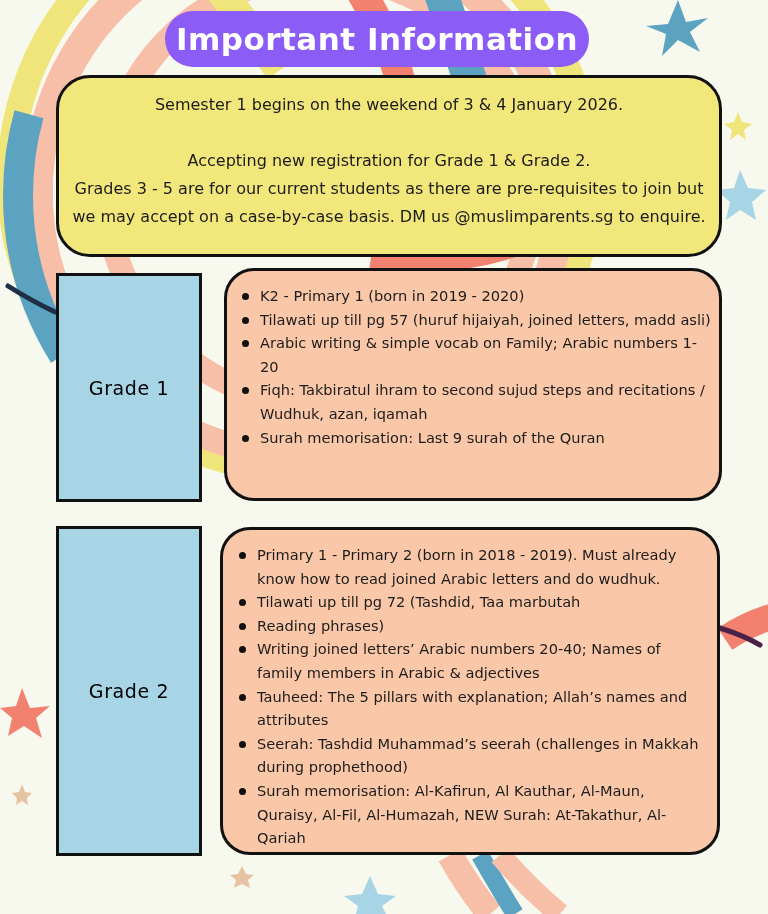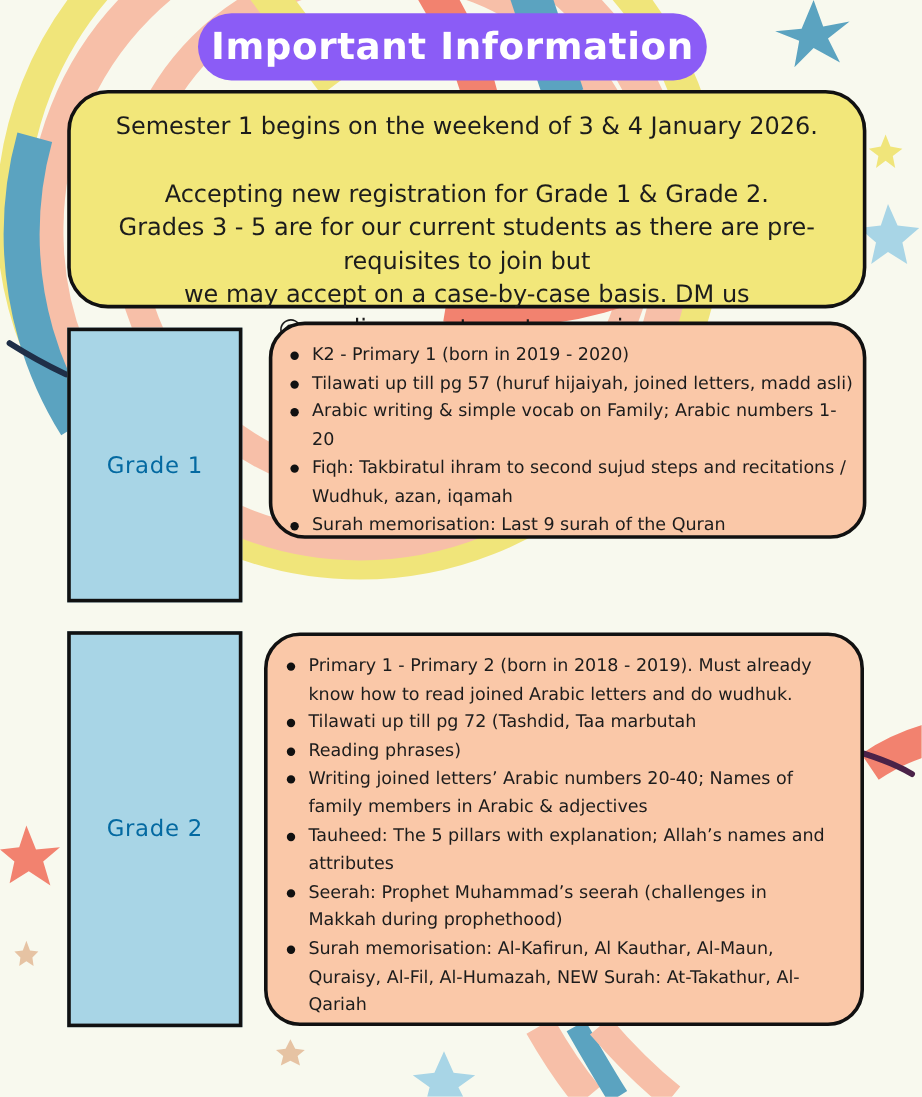--- a/index.html
+++ b/index.html
@@ -29,49 +29,49 @@
     }
 
     .info-box {
       position: absolute;
       left: 56px; top: 75px;
       width: 666px; height: 182px;
       background: #f2e77a;
       border: 3px solid #111;
       border-radius: 34px;
       text-align: center;
-      font-size: 20px;
+      font-size: 16px;
       line-height: 28px;
       padding-top: 13px;
     }
     .info-box .gap { height: 28px; }
 
     .grade-label {
       position: absolute;
       background: #a8d5e6;
       border: 3px solid #111;
       display: flex; align-items: center; justify-content: center;
     }
     .grade-label span {
       font-size: 19px;
-      color: #0369a1;
+      color: #000000;
       letter-spacing: 0.6px;
     }
     #grade1-label { left: 56px; top: 273px; width: 146px; height: 229px; }
     #grade2-label { left: 56px; top: 526px; width: 146px; height: 330px; }
 
     .content-box {
       position: absolute;
       background: #fac8a8;
       border: 3px solid #111;
       border-radius: 30px;
       font-size: 14.6px;
       line-height: 23.6px;
     }
-    #grade1-box { left: 224px; top: 268px; width: 498px; height: 181px; padding: 13px 8px 0 9px; }
+    #grade1-box { left: 224px; top: 268px; width: 498px; height: 233px; padding: 13px 8px 0 9px; }
     #grade2-box { left: 220px; top: 527px; width: 500px; height: 328px; padding: 13px 8px 12px 10px; }
 
     .content-box ul { list-style: none; }
     .content-box li {
       position: relative;
       padding-left: 24px;
     }
     .content-box li::before {
       content: "";
       position: absolute;
@@ -145,16 +145,16 @@
 <div class="grade-label" id="grade2-label">
   <span>Grade 2</span>
 </div>
 <div class="content-box" id="grade2-box">
   <ul>
     <li>Primary 1 - Primary 2 (born in 2018 - 2019). Must already know how to read joined Arabic letters and do wudhuk.</li>
     <li>Tilawati up till pg 72 (Tashdid, Taa marbutah</li>
     <li>Reading phrases)</li>
     <li>Writing joined letters’ Arabic numbers 20-40; Names of family members in Arabic &amp; adjectives</li>
     <li style="padding-right:20px">Tauheed: The 5 pillars with explanation; Allah’s names and attributes</li>
-    <li style="padding-right:10px">Seerah: Prophet Muhammad’s seerah (challenges in Makkah during prophethood)</li>
+    <li style="padding-right:10px">Seerah: Tashdid Muhammad’s seerah (challenges in Makkah during prophethood)</li>
     <li>Surah memorisation: Al-Kafirun, Al Kauthar, Al-Maun, Quraisy, Al-Fil, Al-Humazah, NEW Surah: At-Takathur, Al-Qariah</li>
   </ul>
 </div>
 
 </body></html>

